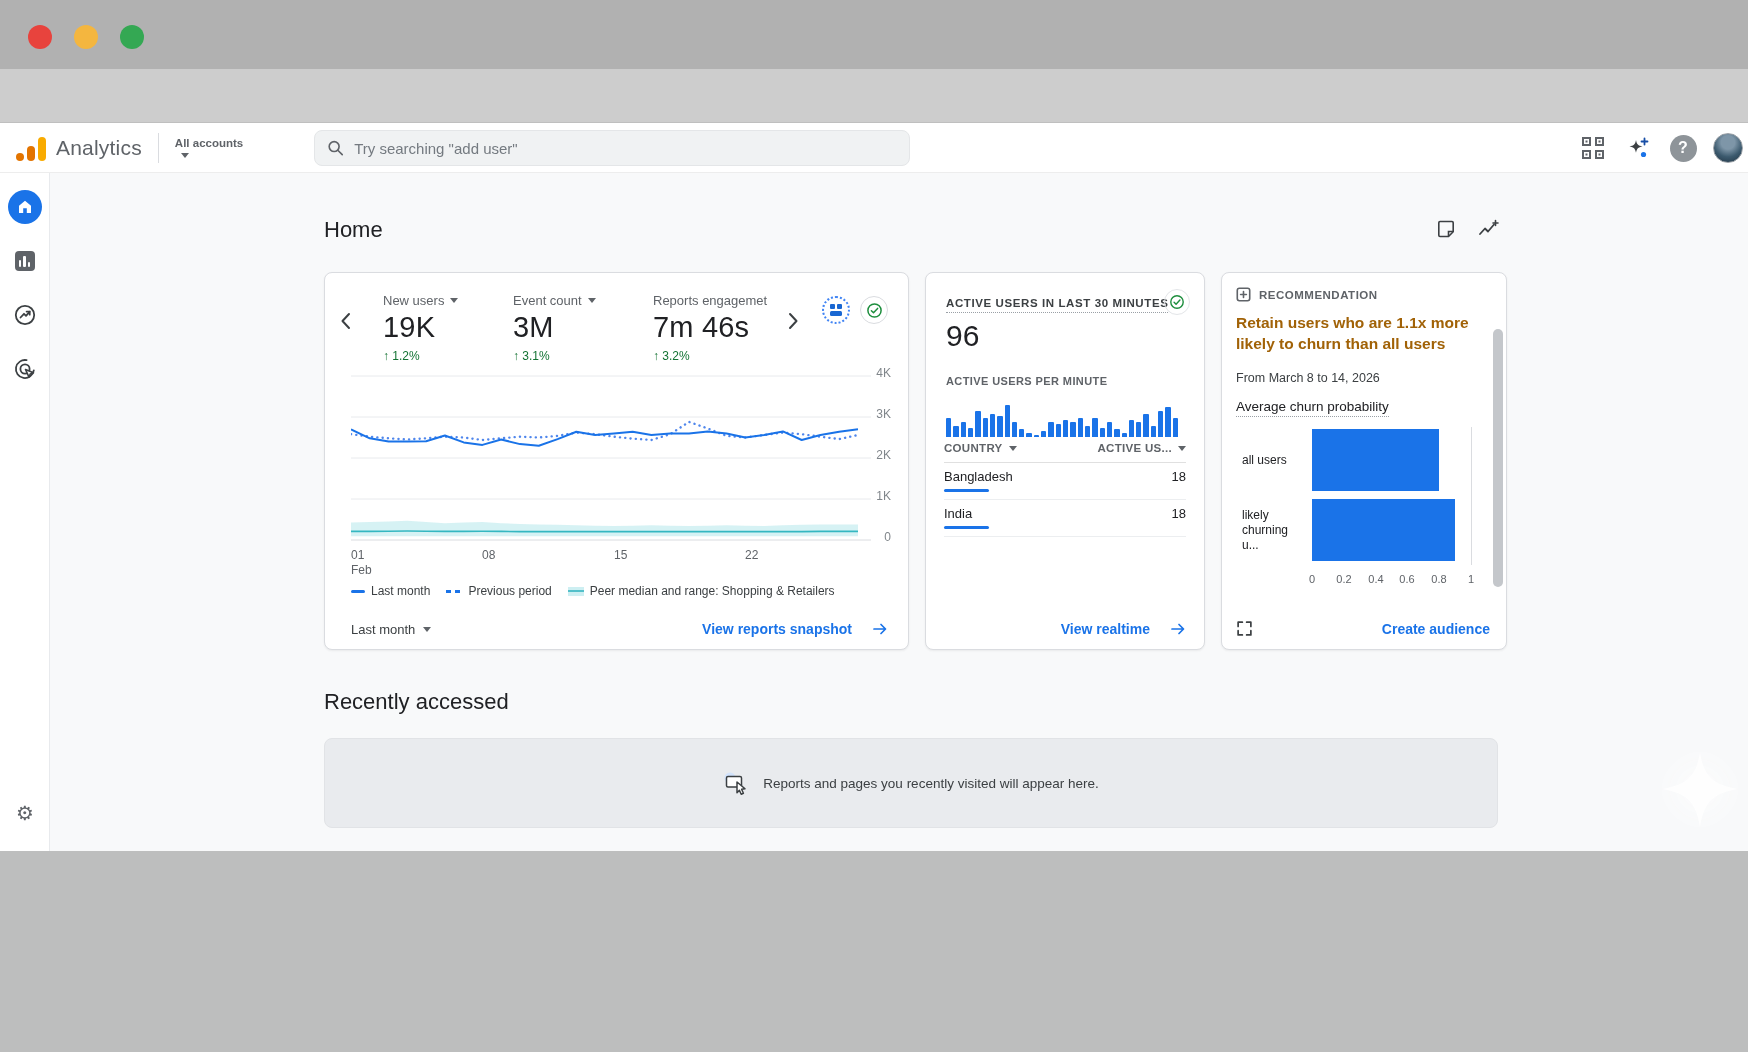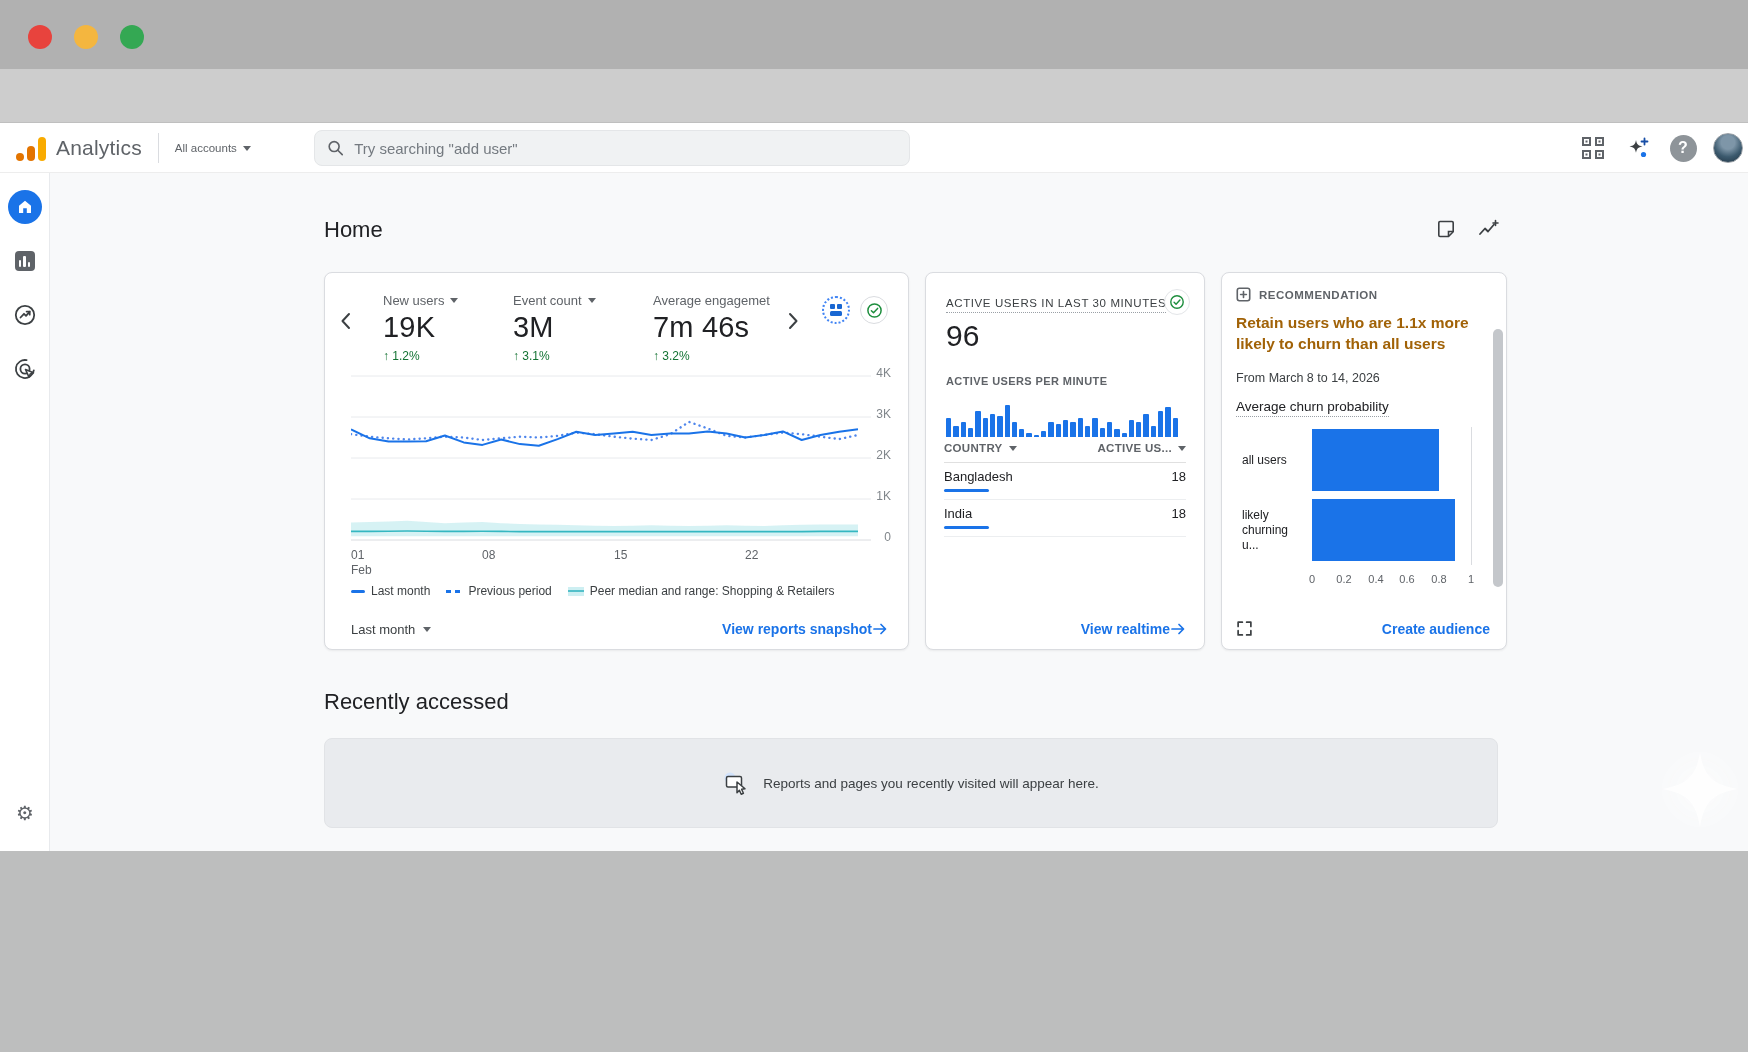--- a/index.html
+++ b/index.html
@@ -19,21 +19,21 @@
   .window { position:absolute; left:0; top:123px; width:1748px; height:728px; background:#fff; }
 
   
   .appheader { position:relative; height:50px; background:#fff; border-bottom:1px solid #ededed; display:flex; align-items:center; padding-left:16px; }
   .ga-logo { display:flex; align-items:flex-end; gap:3px; height:26px; }
   .ga-dot { width:8px; height:8px; border-radius:50%; background:#e37400; }
   .ga-bar-mid { width:8px; height:15px; border-radius:4px; background:#e37400; }
   .ga-bar-tall { width:8px; height:24px; border-radius:4px; background:#f9ab00; }
   .app-name { font-size:21px; color:#5f6368; margin-left:10px; letter-spacing:.2px; }
   .header-divider { width:1px; height:30px; background:#dadce0; margin:0 16px; }
-  .account-block { display:flex; align-items:flex-start; }
+  .account-block { display:flex; flex-direction:column; align-items:flex-start;font-weight:bold; }
   .account-label { font-size:11.5px; color:#5f6368; }
   .caret { display:inline-block; width:0; height:0; border-left:4px solid transparent; border-right:4px solid transparent; border-top:5px solid #5f6368; }
   .account-block .caret { margin-top:4px; margin-left:6px; }
 
   .searchbar { position:absolute; left:314px; top:7px; width:596px; height:36px; background:#f0f2f3; border:1px solid #e4e6e8; border-radius:8px; display:flex; align-items:center; padding:0 12px; gap:10px; }
   .searchbar input { border:none; outline:none; background:transparent; font-size:15px; color:#3c4043; width:100%; font-family:inherit; }
   .searchbar input::placeholder { color:#747a80; opacity:1; }
 
   .header-icons { position:absolute; right:5px; top:0; height:50px; display:flex; align-items:center; gap:15px; }
   .hicon { width:30px; height:30px; display:flex; align-items:center; justify-content:center; }
@@ -82,24 +82,24 @@
 
   .legend { position:absolute; left:26px; top:311px; display:flex; gap:16px; align-items:center; font-size:12px; color:#3c4043; }
   .legend .item { display:flex; align-items:center; gap:6px; }
   .sw-solid { width:14px; height:3px; background:#1a73e8; border-radius:2px; }
   .sw-dash { width:16px; height:3px; background:repeating-linear-gradient(90deg,#1a73e8 0 5px,transparent 5px 9px); }
   .sw-band { width:16px; height:9px; background:#cdeff2; position:relative; }
   .sw-band:after { content:""; position:absolute; left:0; right:0; top:3px; height:2px; background:#53c0ca; }
 
   .card-footer { position:absolute; left:26px; right:20px; bottom:12px; display:flex; justify-content:space-between; align-items:center; }
   .range-btn { font-size:13px; color:#3c4043; display:flex; align-items:center; gap:8px; }
-  .blue-link { font-size:14px; color:#1a73e8; font-weight:700; display:flex; align-items:center; gap:0; }
-
-  
-  .rt-title { position:absolute; left:20px; top:24px; font-size:11.5px; letter-spacing:.6px; color:#3c4043; font-weight:400; border-bottom:1px dotted #9aa0a6; padding-bottom:3px; }
+  .blue-link { font-size:14px; color:#1a73e8; font-weight:700; display:flex; align-items:center; gap:20px; }
+
+  
+  .rt-title { position:absolute; left:20px; top:24px; font-size:11.5px; letter-spacing:.6px; color:#3c4043; font-weight:700; border-bottom:1px dotted #9aa0a6; padding-bottom:3px; }
   .rt-check { position:absolute; right:14px; top:16px; width:26px; height:26px; border-radius:50%; border:1px solid #e3e5e8; display:flex; align-items:center; justify-content:center; }
   .rt-value { position:absolute; left:20px; top:46px; font-size:30px; color:#202124; }
   .rt-sub { position:absolute; left:20px; top:102px; font-size:11px; letter-spacing:.4px; color:#5f6368; font-weight:700; }
   .rt-bars { position:absolute; left:20px; top:128px; width:232px; height:36px; display:flex; align-items:flex-end; gap:2px; }
   .rt-bars i { flex:1; background:#1a73e8; border-radius:1px 1px 0 0; display:block; }
   .rt-table { position:absolute; left:18px; right:18px; top:169px; }
   .rt-thead { display:flex; justify-content:space-between; font-size:11.5px; color:#5f6368; letter-spacing:.3px; padding-bottom:8px; border-bottom:1px solid #e0e0e0; font-weight:700;}
   .rt-thead .th { display:flex; align-items:center; gap:6px; }
   .rt-row { padding:6px 0 7px; border-bottom:1px solid #eceef0; }
   .rt-row .line1 { display:flex; justify-content:space-between; font-size:13px; color:#202124; }
@@ -269,21 +269,21 @@
             <div class="metric" style="left:188px" data-interactable="false">
               <div class="mlabel" data-interactable="true">
                 <span data-interactable="false">Event count</span>
                   <span class="caret" data-interactable="false"></span>
               </div>
               <div class="mvalue" data-interactable="false">3M</div>
               <div class="mdelta" data-interactable="false">↑ 3.1%</div>
             </div>
             <div class="metric" style="left:328px" data-interactable="false">
               <div class="mlabel" data-interactable="true">
-                <span data-interactable="false">Average engagemet</span>
+                <span data-interactable="false">Reports engagemet</span>
               </div>
               <div class="mvalue" data-interactable="false">7m 46s</div>
               <div class="mdelta" data-interactable="false">↑ 3.2%</div>
             </div>
 
             <div class="badge bench" style="left:497px" data-interactable="true">
               <svg width="14" height="14" viewBox="0 0 14 14" data-interactable="false">
                 <rect x="1" y="1" width="5" height="5" rx="1" fill="#1967d2"></rect>
                 <rect x="8" y="1" width="5" height="5" rx="1" fill="#1967d2"></rect>
                 <rect x="1" y="8" width="12" height="5" rx="1.5" fill="#1967d2"></rect>

